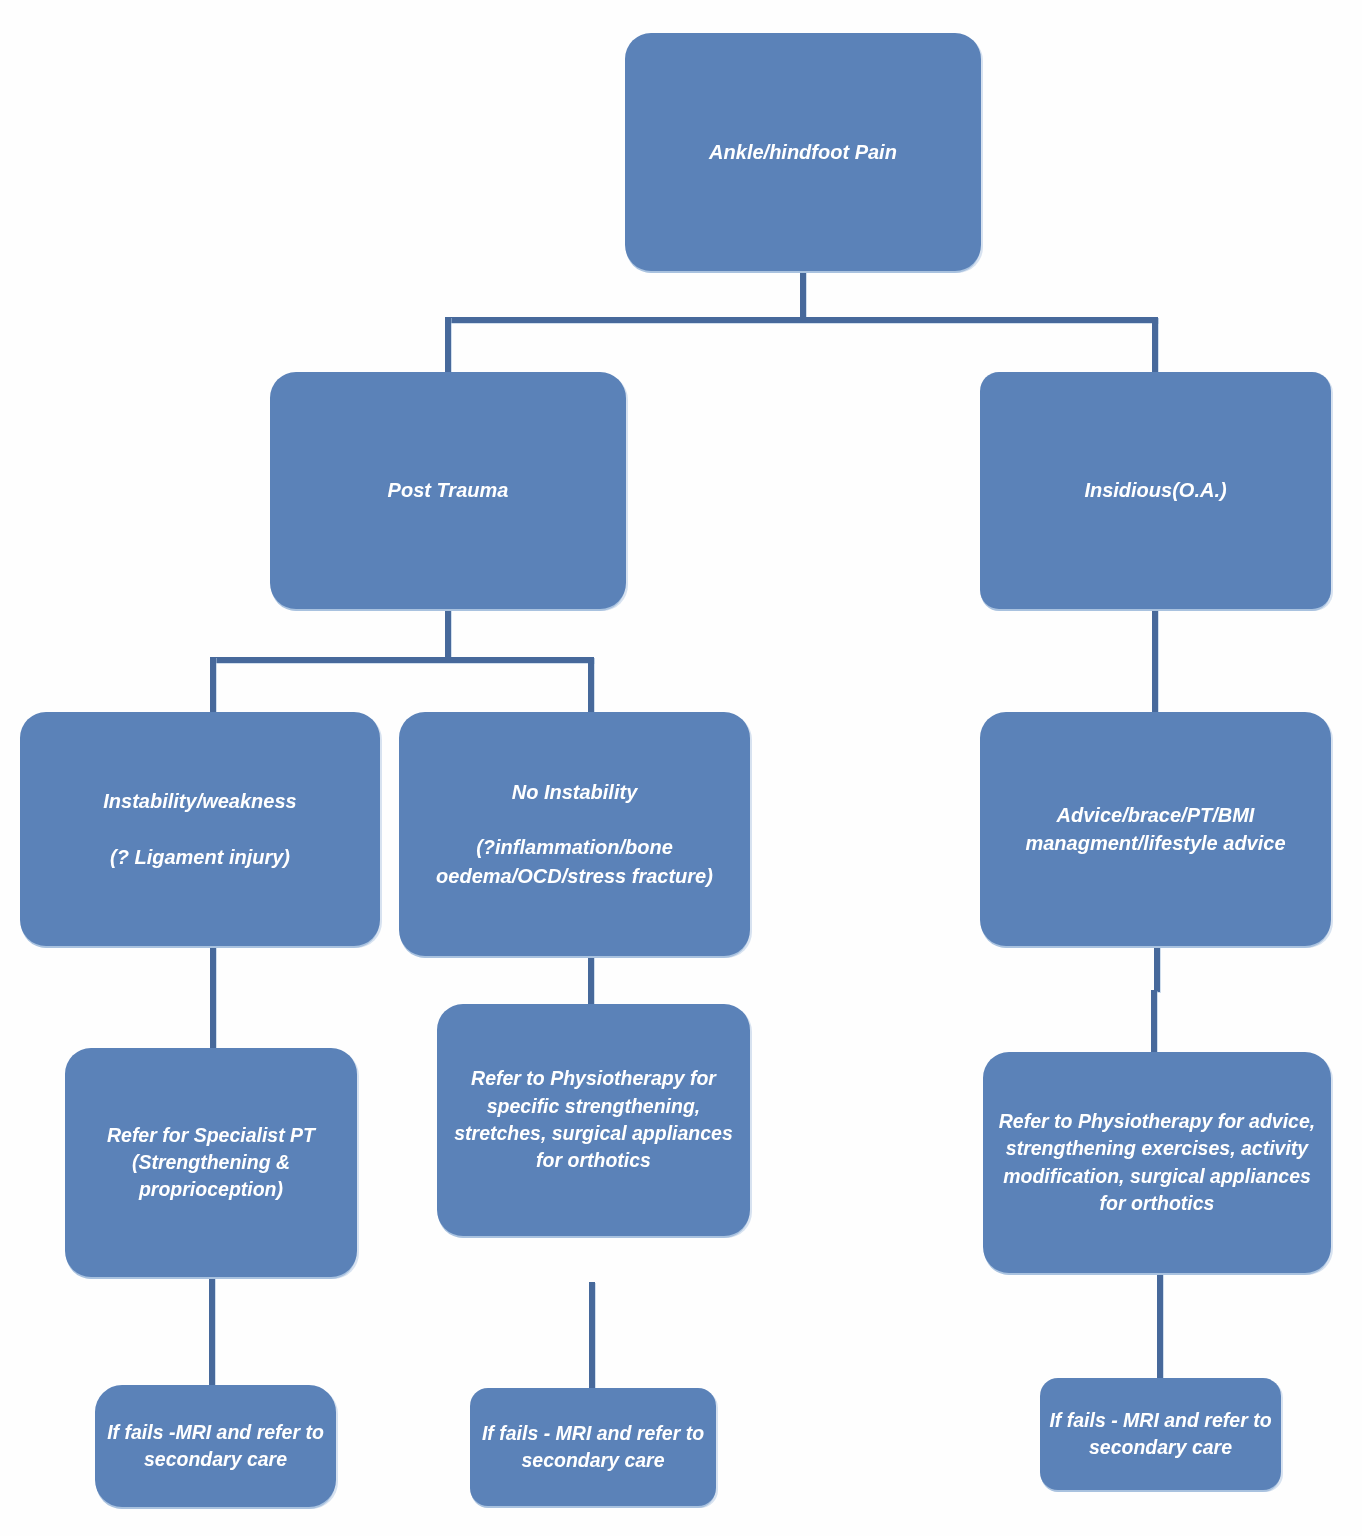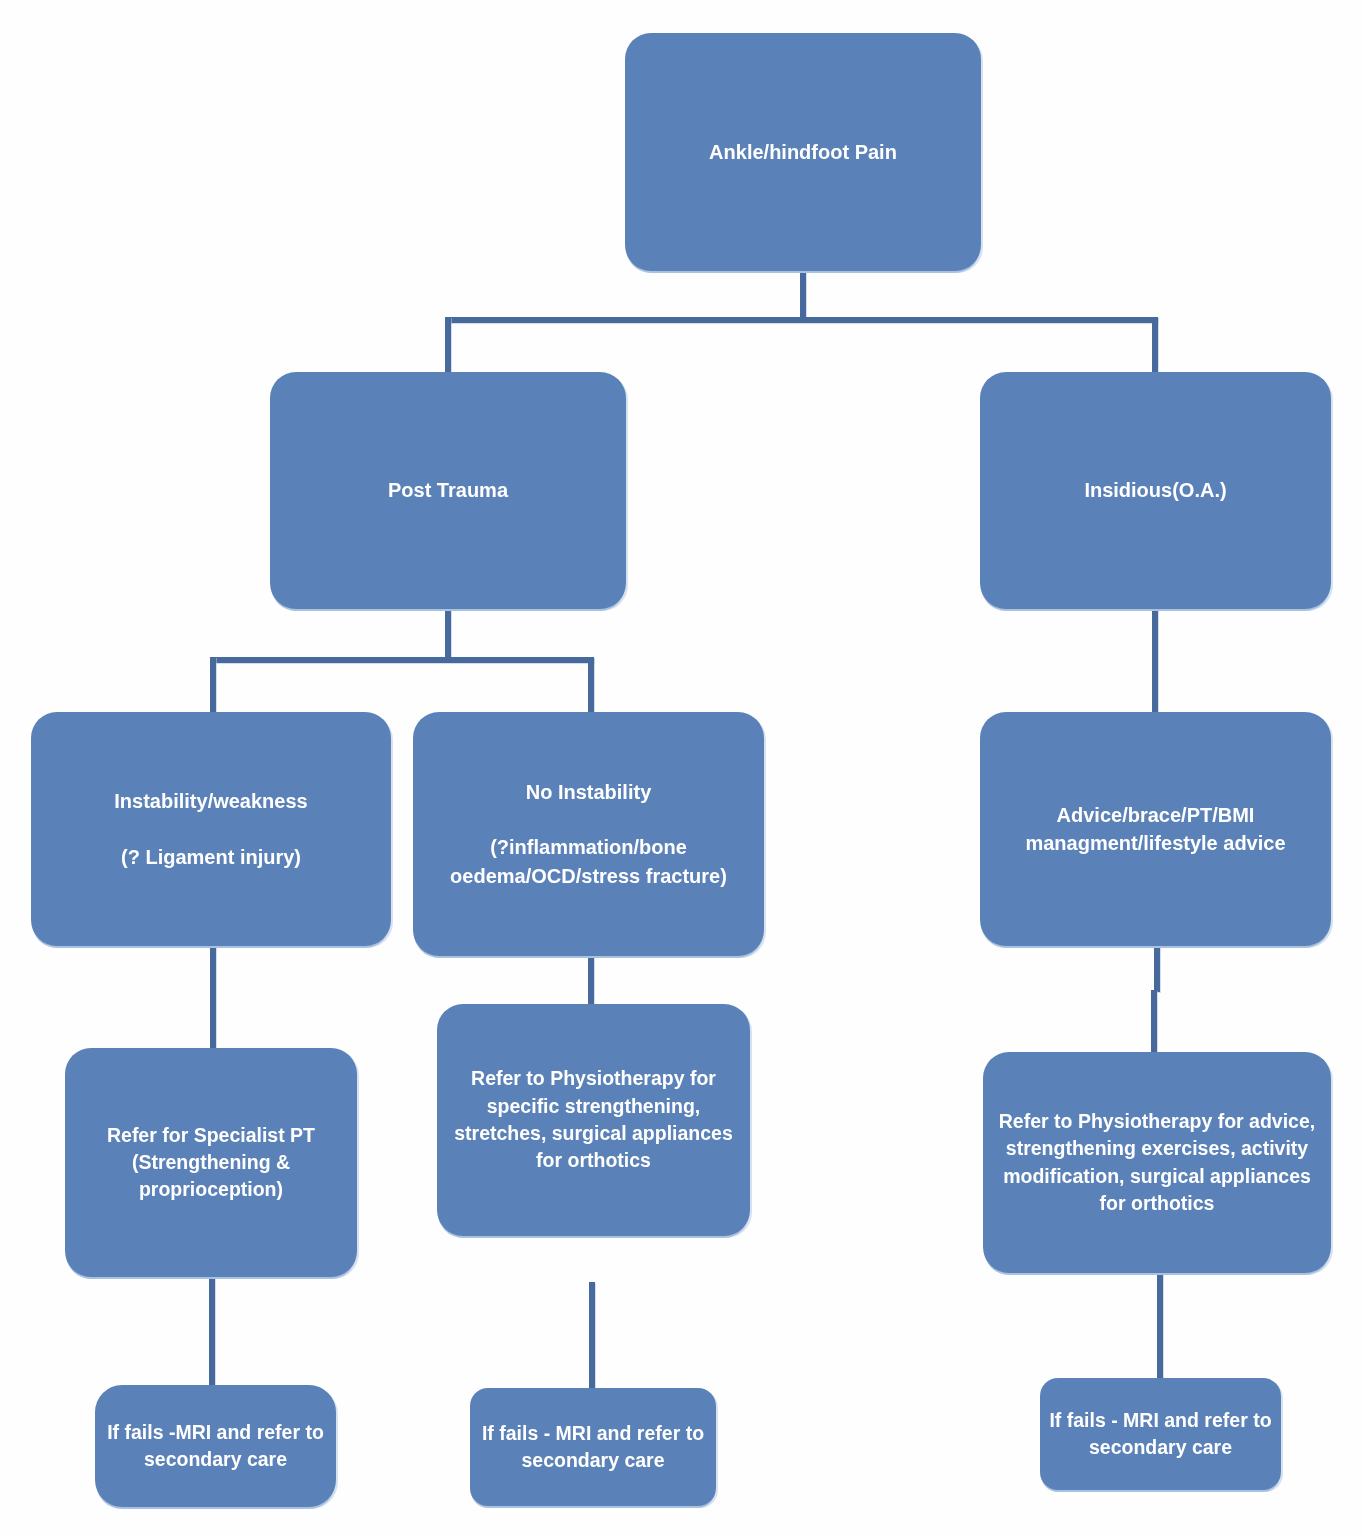--- a/index.html
+++ b/index.html
@@ -25,39 +25,40 @@
     display: flex;
     flex-direction: column;
     align-items: center;
     justify-content: center;
     text-align: center;
     box-sizing: border-box;
   }
   .node .t {
     font-size: 20px;
     line-height: 1.42;
+    font-style: italic;
   }
   .node .t + .t {
     margin-top: 27px;
   }
   .node.small .t {
     font-size: 19.5px;
     line-height: 1.4;
   }
   .conn {
     position: absolute;
     background: #47699b;
     box-shadow: 1px 1px 0 rgba(169,194,223,0.55);
   }
   
   #n-root        { left: 625px;  top: 33px;   width: 356px; height: 238px; padding: 10px 24px; }
   #n-post-trauma { left: 270px;  top: 372px;  width: 356px; height: 237px; padding: 10px 16px; }
-  #n-insidious   { left: 980px;  top: 372px;  width: 351px; height: 237px; padding: 12px 24px; }
-  #n-instability { left: 31px;   top: 712px;  width: 360px; height: 234px; padding: 10px 24px; }
-  #n-no-instability { left: 413px; top: 712px; width: 351px; height: 244px; padding: 10px 12px; }
+  #n-insidious   { left: 980px;  top: 372px;  width: 351px; height: 237px; padding: 12px 24px; border-radius: 19px; }
+  #n-instability { left: 20px;   top: 712px;  width: 360px; height: 234px; padding: 10px 24px; }
+  #n-no-instability { left: 399px; top: 712px; width: 351px; height: 244px; padding: 10px 12px; }
   #n-advice      { left: 980px;  top: 712px;  width: 351px; height: 234px; padding: 16px 22px; }
   #n-specialist  { left: 65px;   top: 1048px; width: 292px; height: 229px; padding: 10px 14px; }
   #n-physio-specific { left: 437px; top: 1004px; width: 313px; height: 232px; padding: 10px 12px; }
   #n-physio-advice   { left: 983px; top: 1052px; width: 348px; height: 221px; padding: 26px 10px; }
   #n-fails-left  { left: 95px;   top: 1385px; width: 241px; height: 122px; padding: 10px 8px; border-radius: 27px; }
   #n-fails-mid   { left: 470px;  top: 1388px; width: 246px; height: 118px; padding: 8px 8px; border-radius: 18px; }
   #n-fails-right { left: 1040px; top: 1378px; width: 241px; height: 112px; padding: 8px 8px; border-radius: 18px; }
   
   #c-root-down    { left: 800px;  top: 269px;  width: 6px;   height: 52px; }
   #c-h1           { left: 445px;  top: 317px;  width: 713px; height: 6px; }

